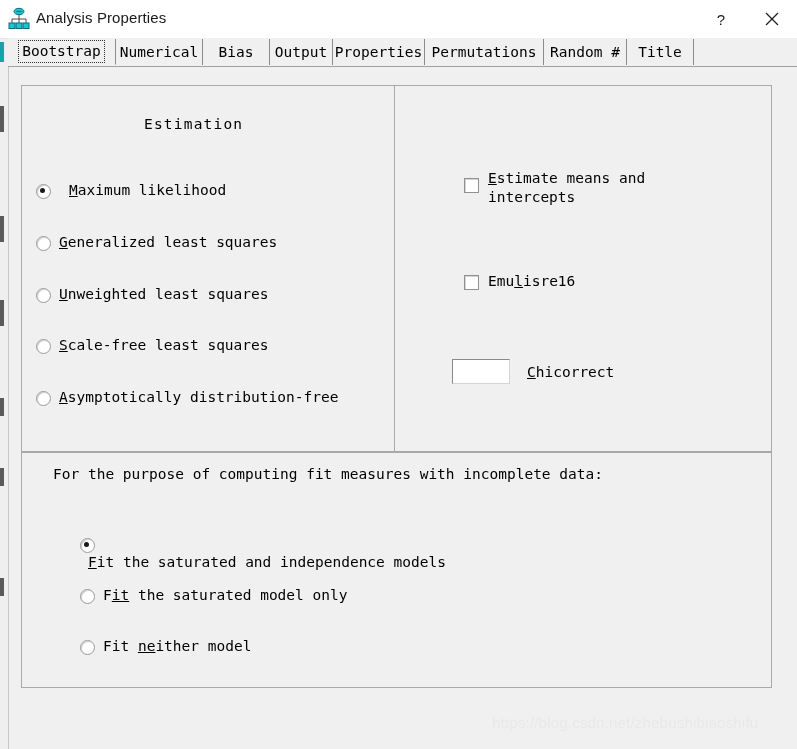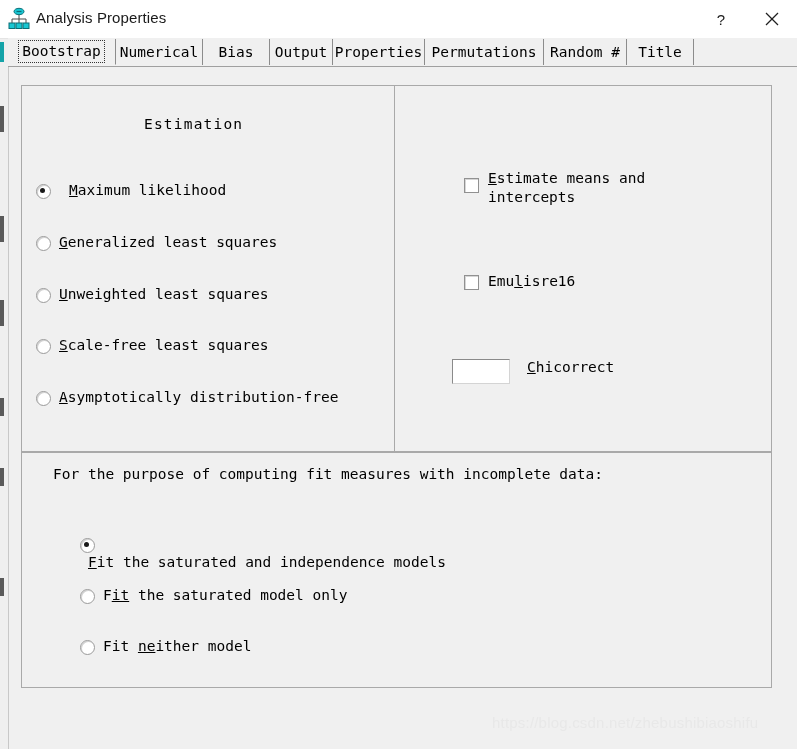--- a/index.html
+++ b/index.html
@@ -184,20 +184,21 @@
     margin-left: 9px;
     line-height: 19px;
     white-space: normal;
   }
   .check-label .l2 { display: block; }
 
   
   .field-row {
     position: absolute;
     display: flex;
+    align-items: center;
     padding-left: 24px;
   }
   .textfield {
     width: 58px; height: 25px;
     background: #ffffff;
     border: 1px solid #8a8a8a;
     border-right-color: #d4d4d4;
     border-bottom-color: #d4d4d4;
     box-sizing: border-box;
     padding: 0 3px;

